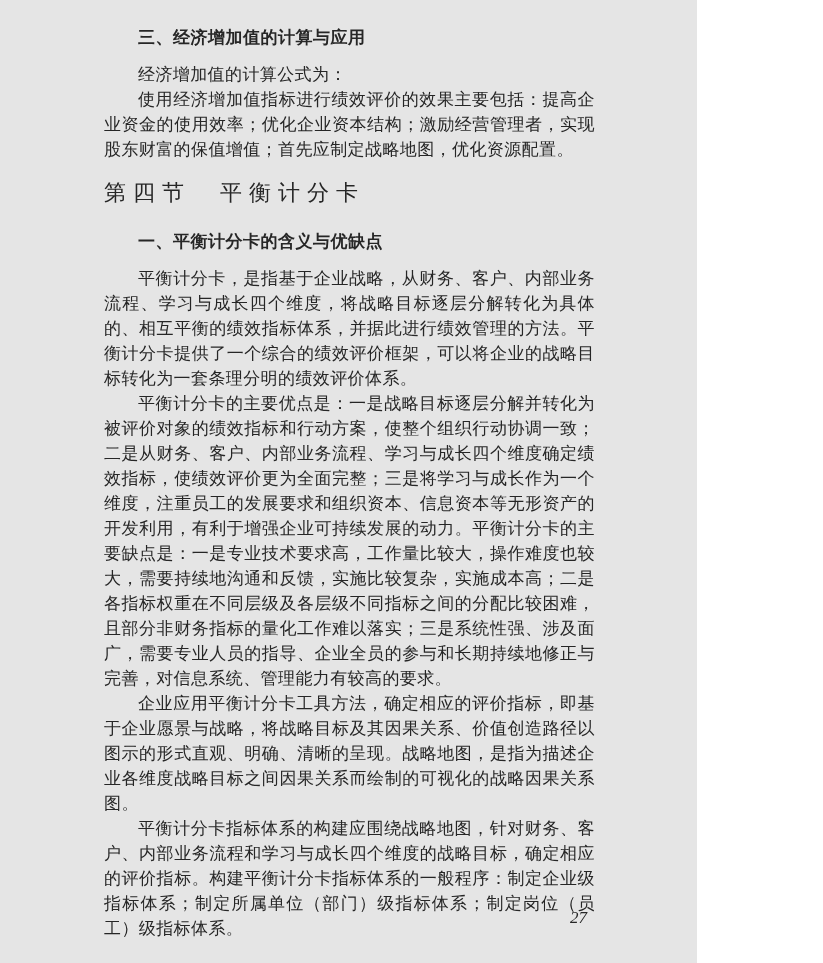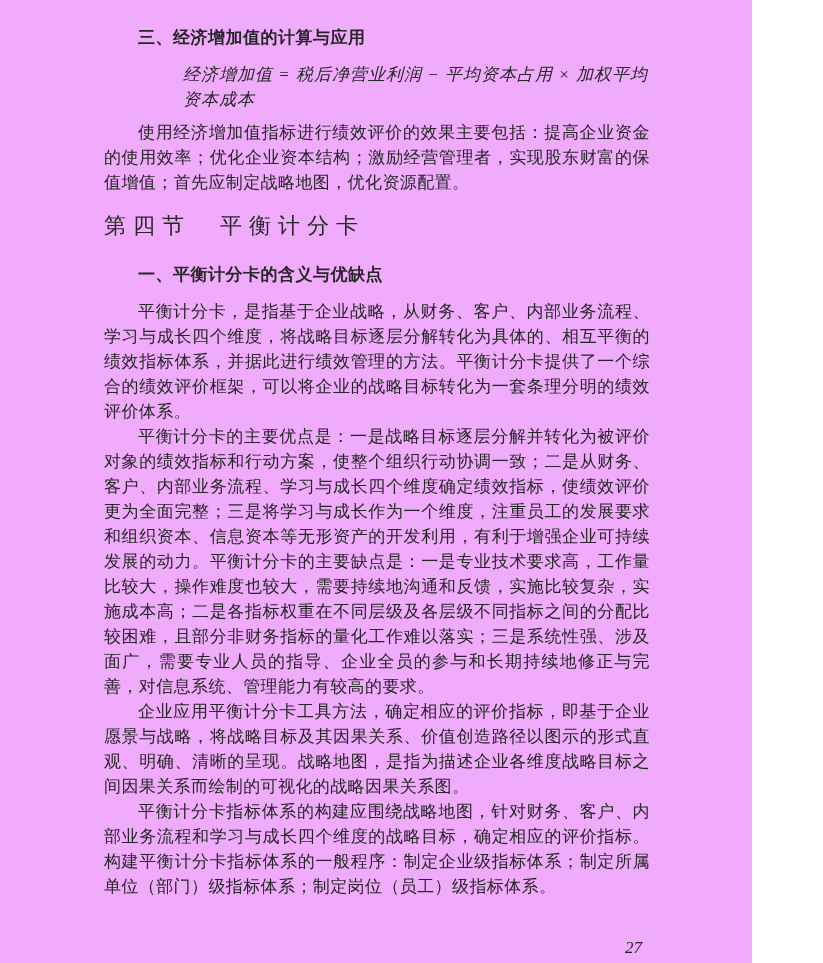--- a/index.html
+++ b/index.html
@@ -2,23 +2,23 @@
 <html><head>
 <meta charset="utf-8">
 <style>
   html, body {
     margin: 0;
     padding: 0;
     background: #ffffff;
   }
   .doc {
     position: relative;
-    width: 752px;
+    width: 697px;
     height: 963px;
-    background: #f0abfc;
+    background: #e5e5e5;
     color: #262626;
     overflow: hidden;
     font-family: "Liberation Serif", "DejaVu Serif", serif;
   }
   .content {
     padding: 26px 102px 0 104px;
   }
   .subhead {
     font-family: "DejaVu Sans", "Liberation Sans", sans-serif;
     font-weight: bold;
@@ -53,38 +53,38 @@
     font-family: "Liberation Serif", "DejaVu Serif", serif;
     font-weight: normal;
     font-size: 22px;
     line-height: 30px;
     text-align: left;
     letter-spacing: 7px;
     margin: 16px 0 22px 0;
   }
   .page-number {
     position: absolute;
-    top: 938px;
+    top: 908px;
     right: 110px;
     font-family: "Liberation Serif", "DejaVu Serif", serif;
     font-style: italic;
     font-size: 17px;
     color: #262626;
   }
 </style>
 </head>
 <body>
 
 <div class="doc">
   <div class="content">
 
     <h2 class="subhead first">三、经济增加值的计算与应用</h2>
 
+    <p class="para">经济增加值的计算公式为：</p>
 
-    <p class="formula">经济增加值 = 税后净营业利润 − 平均资本占用 × 加权平均资本成本</p>
 
 
     <p class="para">使用经济增加值指标进行绩效评价的效果主要包括：提高企业资金的使用效率；优化企业资本结构；激励经营管理者，实现股东财富的保值增值；首先应制定战略地图，优化资源配置。</p>
 
     <h1 class="section-title">第四节　平衡计分卡</h1>
 
     <h2 class="subhead">一、平衡计分卡的含义与优缺点</h2>
 
     <p class="para">平衡计分卡，是指基于企业战略，从财务、客户、内部业务流程、学习与成长四个维度，将战略目标逐层分解转化为具体的、相互平衡的绩效指标体系，并据此进行绩效管理的方法。平衡计分卡提供了一个综合的绩效评价框架，可以将企业的战略目标转化为一套条理分明的绩效评价体系。</p>
 

